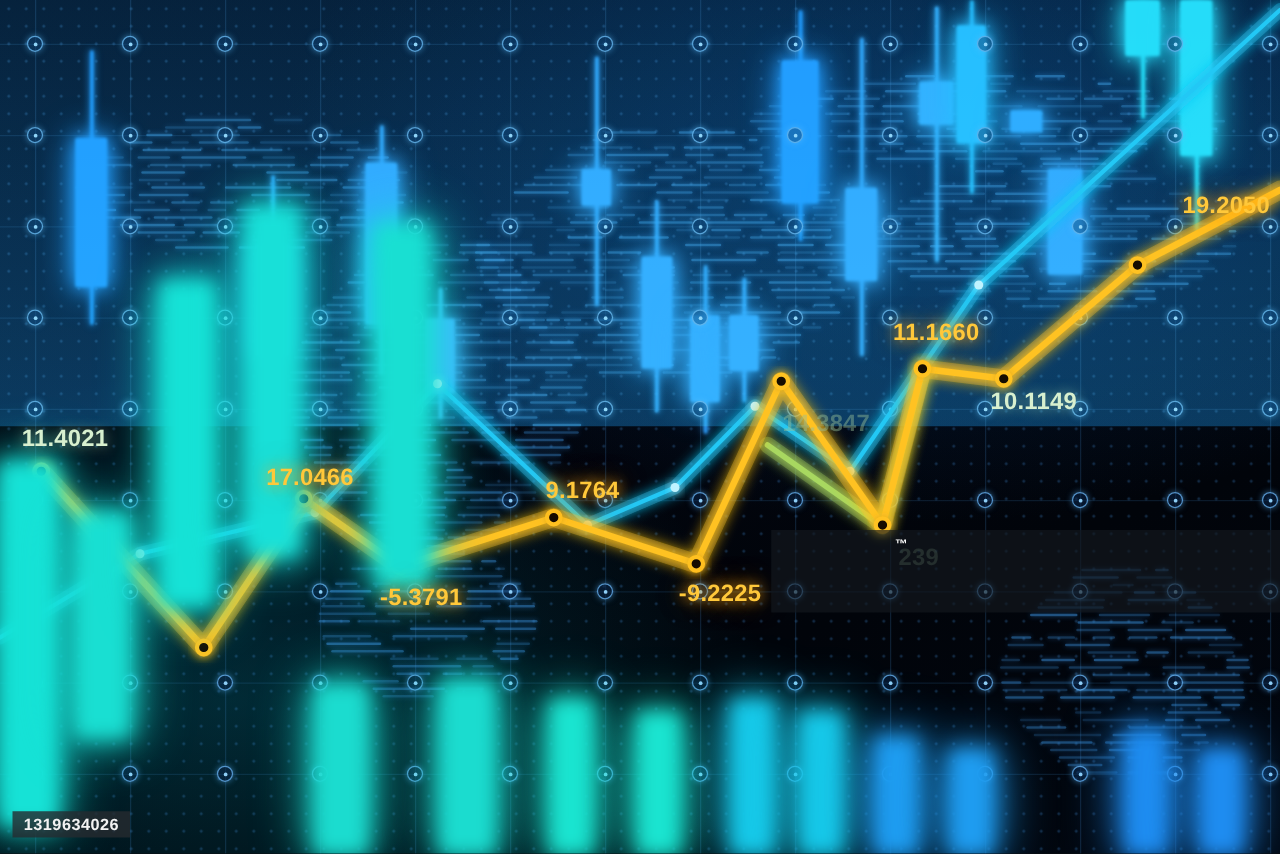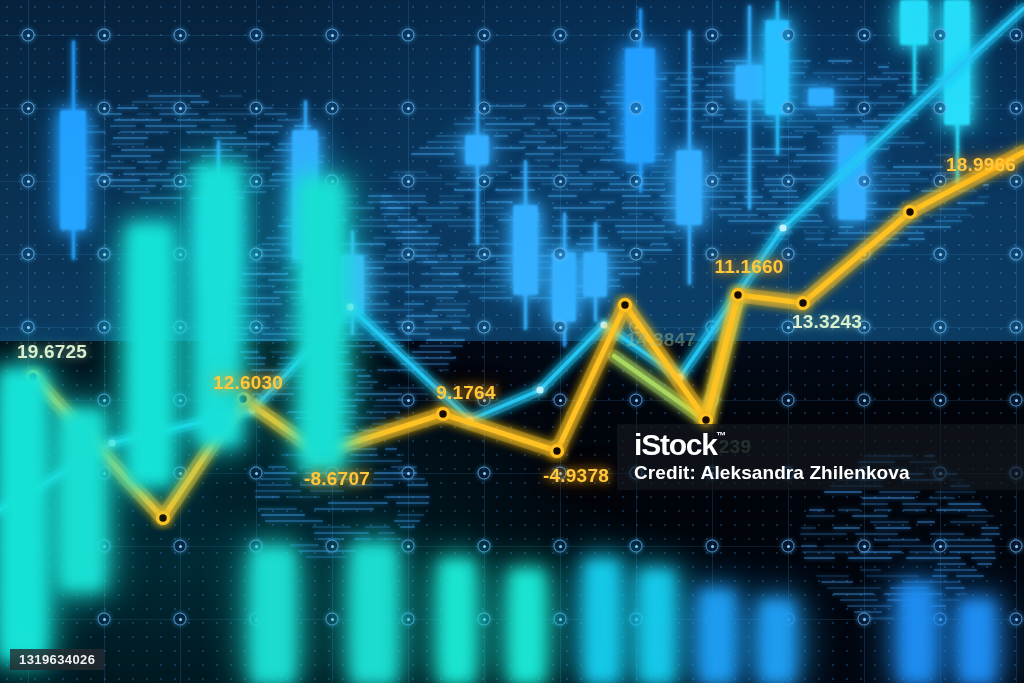--- a/index.html
+++ b/index.html
@@ -1272,34 +1272,32 @@
       </div>
       <div class="blurbig" style="position: absolute; left: 900px; top: 585px; width: 34px; height: 98px;">
         <div class="candle" style="left: 0px; top: 0px; width: 34px; height: 98px; background: rgb(30, 140, 240); box-shadow: rgb(30, 140, 240) 0px 0px 20px, rgb(30, 140, 240) 0px 0px 42.5px;"></div>
       </div>
       <div class="blurbig" style="position: absolute; left: 960px; top: 600px; width: 34px; height: 83px;">
         <div class="candle" style="left: 0px; top: 0px; width: 34px; height: 83px; background: rgb(30, 140, 240); box-shadow: rgb(30, 140, 240) 0px 0px 20px, rgb(30, 140, 240) 0px 0px 42.5px;"></div>
       </div>
     </div>
 
   <div class="layer" id="labels">
-      <div class="vlabel cream" style="left: 52px; top: 352px;">19.6725</div>
-      <div class="vlabel amber" style="left: 248px; top: 383px;">12.6030</div>
-      <div class="vlabel amber" style="left: 337px; top: 479px;">-8.6707</div>
+      <div class="vlabel cream" style="left: 52px; top: 352px;">11.4021</div>
+      <div class="vlabel amber" style="left: 248px; top: 383px;">17.0466</div>
+      <div class="vlabel amber" style="left: 337px; top: 479px;">-5.3791</div>
       <div class="vlabel amber" style="left: 466px; top: 393px;">9.1764</div>
-      <div class="vlabel amber" style="left: 576px; top: 476px;">-4.9378</div>
+      <div class="vlabel amber" style="left: 576px; top: 476px;">-9.2225</div>
       <div class="vlabel ghost" style="left: 661px; top: 340px;">14.3847</div>
       <div class="vlabel amber" style="left: 749px; top: 267px;">11.1660</div>
-      <div class="vlabel cream" style="left: 827px; top: 322px;">13.3243</div>
-      <div class="vlabel amber" style="left: 981px; top: 165px;">18.9966</div>
+      <div class="vlabel cream" style="left: 827px; top: 322px;">10.1149</div>
+      <div class="vlabel amber" style="left: 981px; top: 165px;">19.2050</div>
     </div>
 
 
   <div class="vlabel ghost" style="left:735px;top:447px;">239</div>
 
   <div id="wm"></div>
-  <div id="wmlogo">iStock</div>
   <div id="wmtm">™</div>
-  <div id="wmcredit">Credit: Aleksandra Zhilenkova</div>
 
   <div id="idchip">1319634026</div>
 
 </div>
 
 </body></html>

